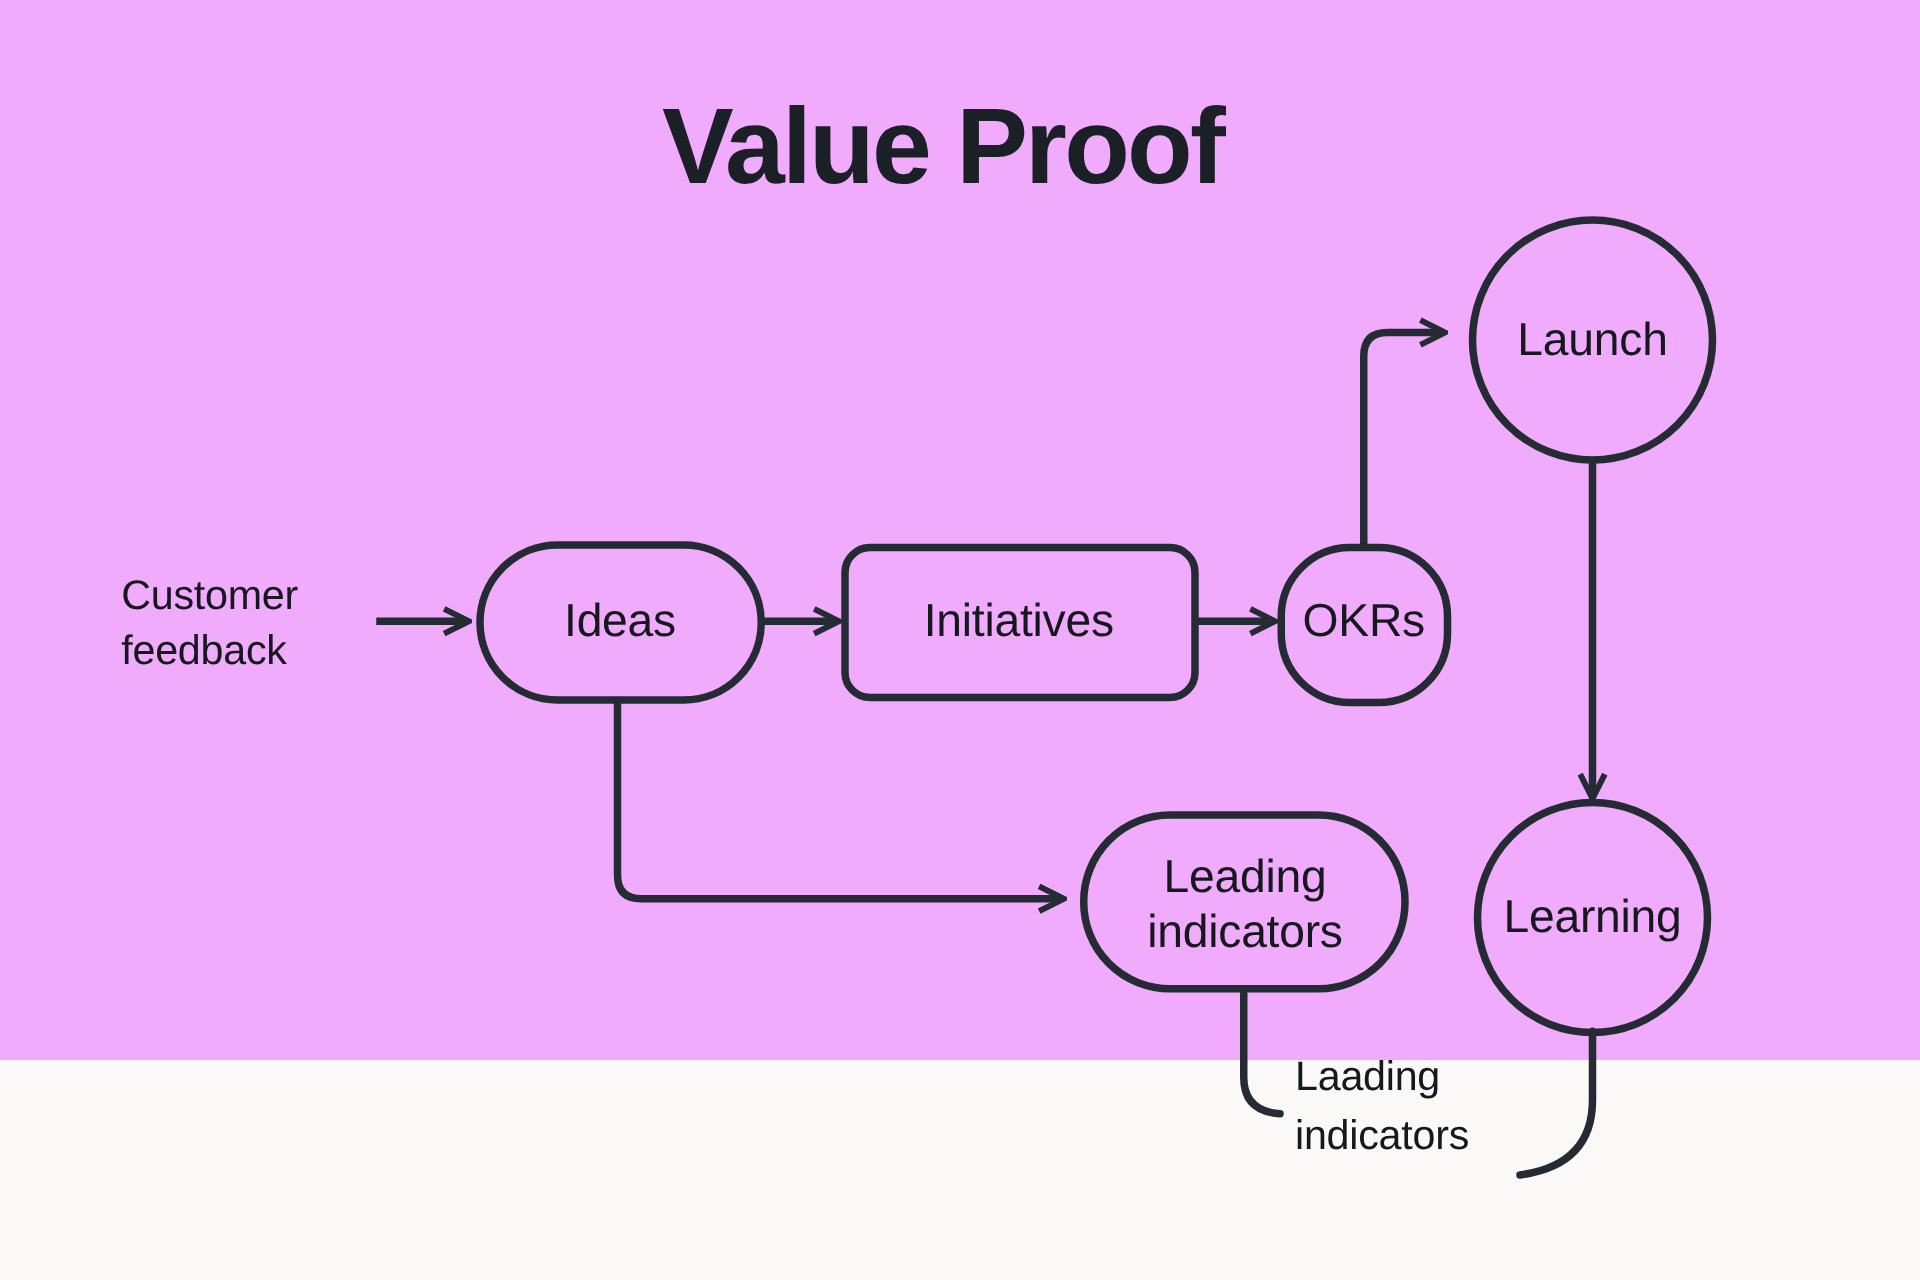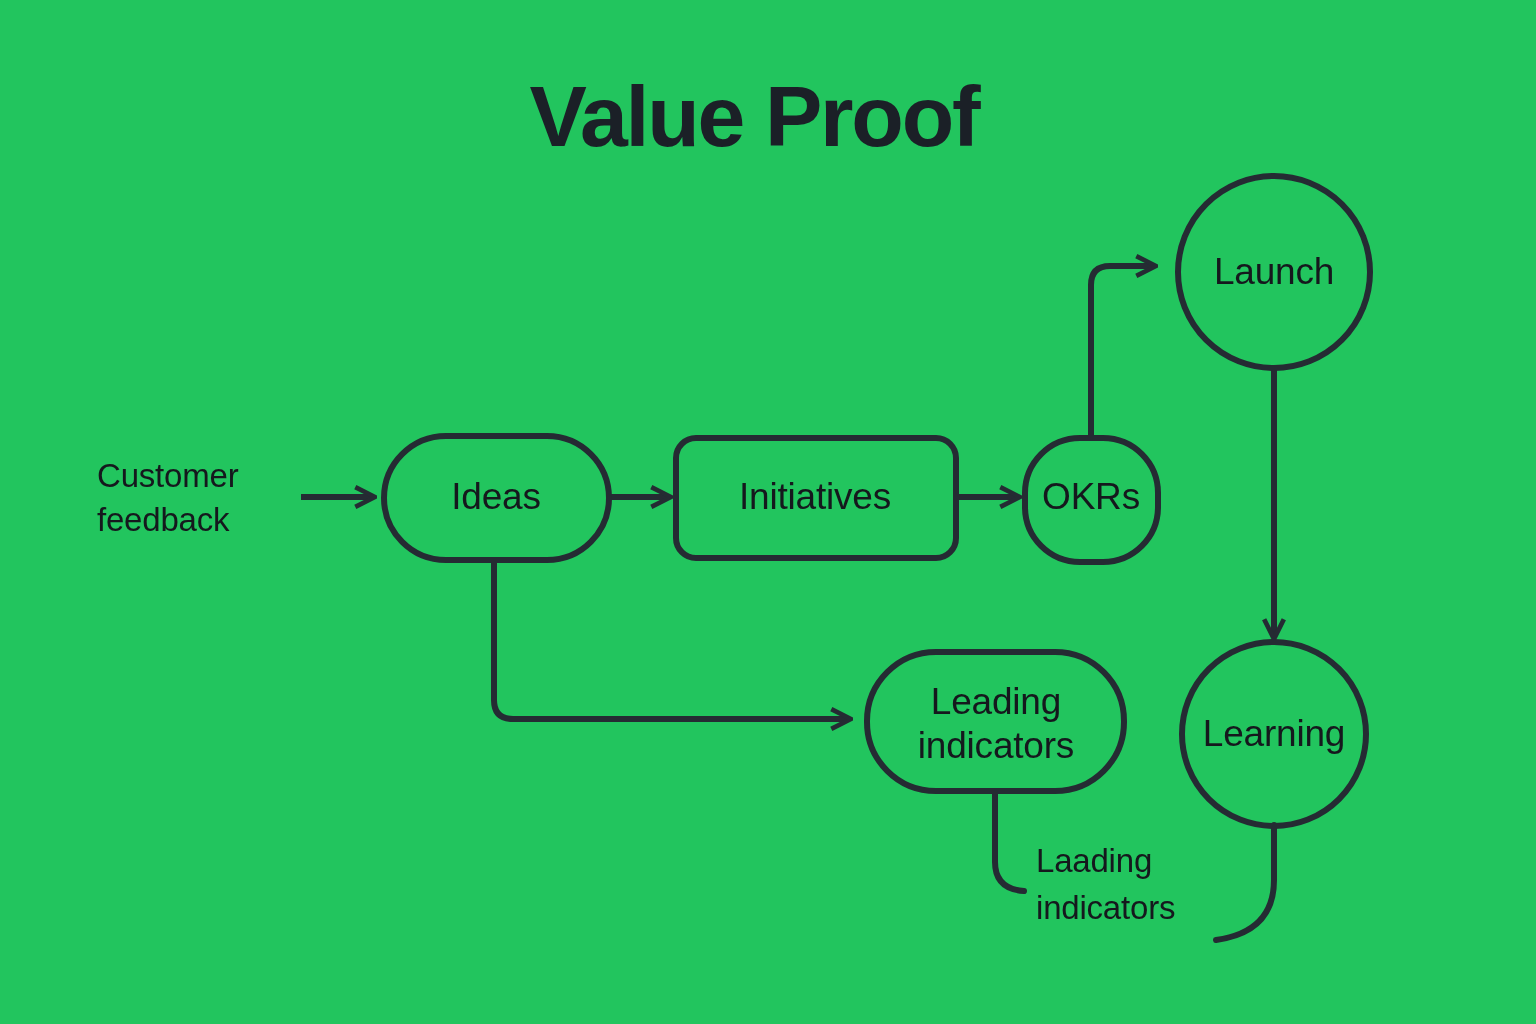--- a/index.html
+++ b/index.html
@@ -10,22 +10,22 @@
   body {
     width: 1536px;
     height: 1024px;
     background: #faf9f7;
     font-family: "Liberation Sans", sans-serif;
     overflow: hidden;
   }
   #canvas {
     position: relative;
     width: 1536px;
-    height: 1024px;
-    background: #22c55e;
+    height: 848px;
+    background: #f0abfc;
   }
   #diagram-svg {
     position: absolute;
     top: 0;
     left: 0;
     width: 1536px;
     height: 1024px;
     display: block;
   }
   .node-shape {

